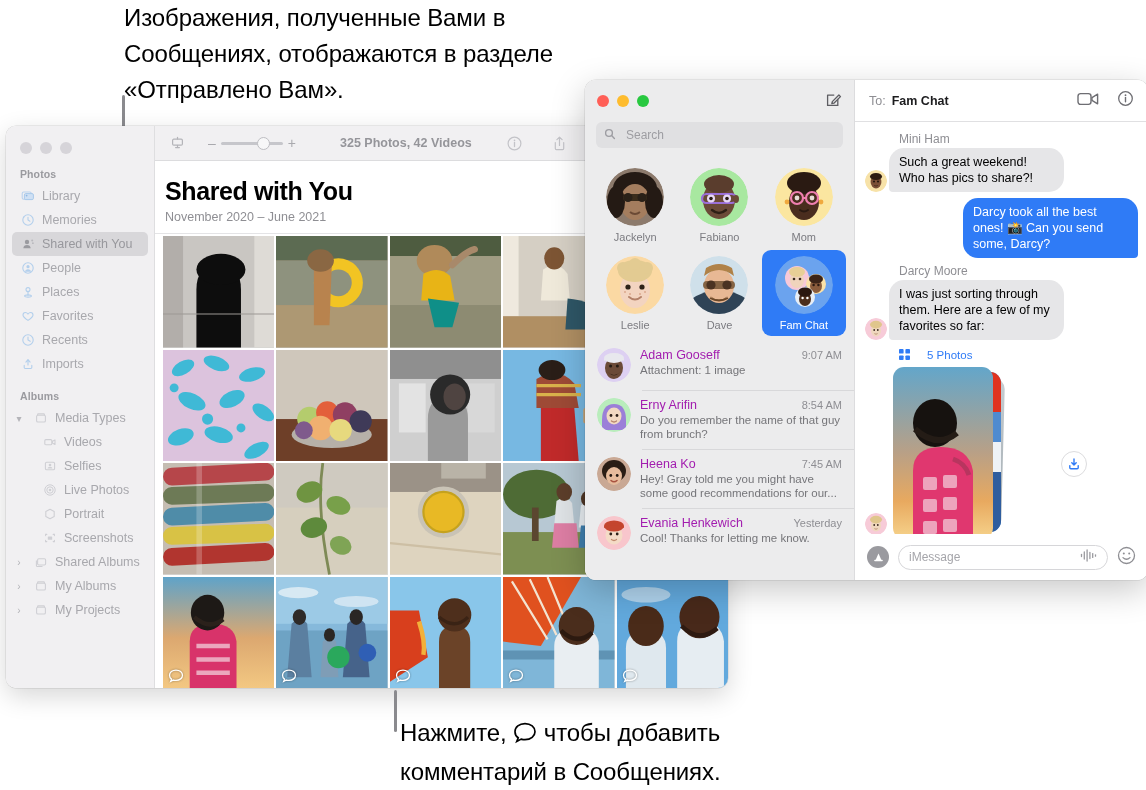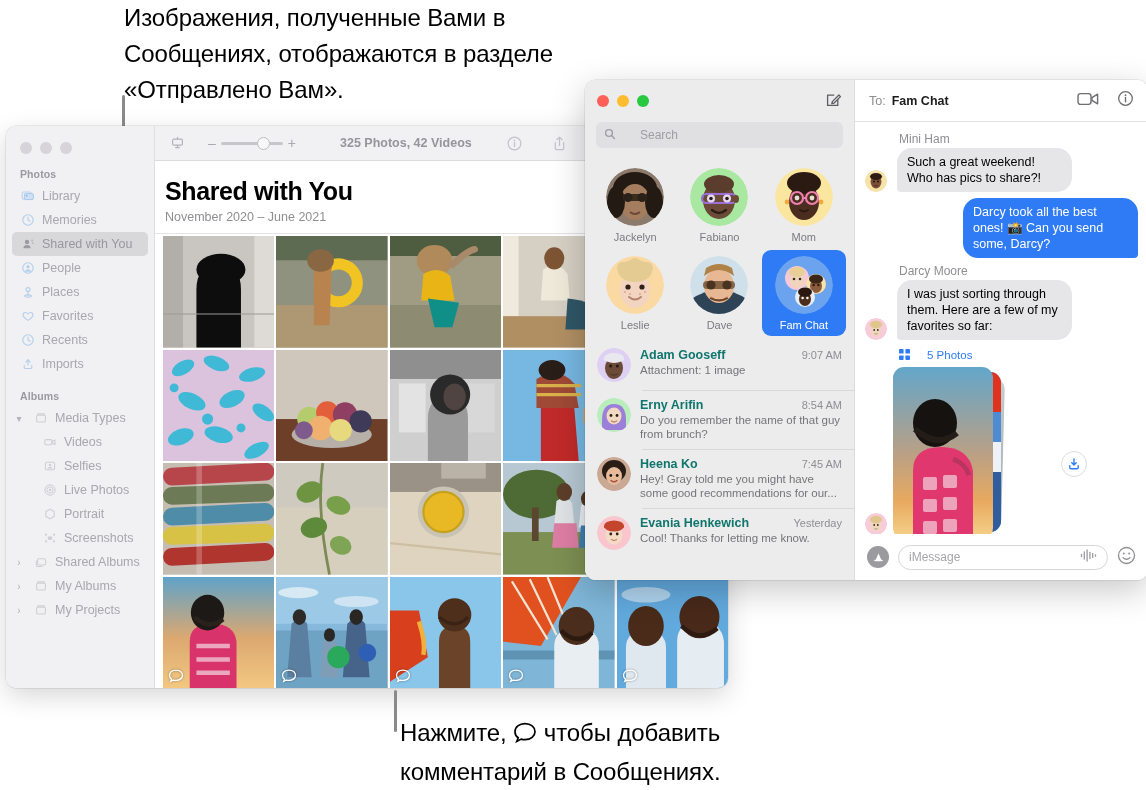--- a/index.html
+++ b/index.html
@@ -119,56 +119,56 @@
     width: 270px; flex: 0 0 270px;
     background: #ececed;
     border-right: 0.5px solid #dcdcde;
     display: flex; flex-direction: column;
   }
   #msg-sidebar-top { height: 42px; display: flex; align-items: center; padding: 0 12px; }
   .m-tl { width: 12px; height: 12px; border-radius: 50%; }
   #msg-compose { margin-left: auto; color: #6e6e73; }
   #msg-search {
     margin: 0 11px 8px 11px; height: 26px; background: #e0e0e2;
-    border-radius: 6px; display: flex; align-items: center; gap: 24px; padding: 0 8px;
+    border-radius: 6px; display: flex; align-items: center; gap: 10px; padding: 0 8px;
   }
   #msg-search span.ph { font-size: 12px; color: #9d9da2; }
   #pinned {
     display: grid; grid-template-columns: repeat(3, 1fr);
     padding: 6px 8px 4px 8px; gap: 2px 0;
   }
   .pin { display: flex; flex-direction: column; align-items: center; padding: 6px 4px 5px 4px; border-radius: 9px; }
   .pin.selected { background: #2f7bf6; }
   .pin .pavatar { width: 58px; height: 58px; border-radius: 50%; overflow: hidden; position: relative; }
   .pin .plabel { font-size: 11px; color: #7b7b80; margin-top: 5px; }
   .pin.selected .plabel { color: #fff; font-weight: 500; }
 
   .conv { display: flex; gap: 9px; padding: 8px 12px 8px 12px; position: relative; }
   .conv + .conv::before {
     content: ""; position: absolute; left: 57px; right: 0; top: 0; height: 0.5px; background: #d8d8da;
   }
   .conv .cav { width: 34px; height: 34px; flex: 0 0 34px; border-radius: 50%; overflow: hidden; position: relative; }
   .conv .cbody { flex: 1; min-width: 0; }
   .conv .crow { display: flex; align-items: baseline; }
-  .conv .cname { font-size: 12.5px; font-weight: bold; color: #0f766e; }
+  .conv .cname { font-size: 12.5px; font-weight: normal; color: #a21caf; }
   .conv .ctime { margin-left: auto; font-size: 11px; color: #8e8e93; }
   .conv .cprev { font-size: 11.5px; color: #757579; line-height: 14px; margin-top: 1px; }
 
   #msg-thread { flex: 1; display: flex; flex-direction: column; min-width: 0; background: #fff; }
   #thread-top {
     height: 42px; display: flex; align-items: center; padding: 0 14px;
     border-bottom: 0.5px solid #e0e0e2; gap: 6px;
   }
   #thread-to { font-size: 12.5px; color: #8e8e93; }
   #thread-name { font-size: 12.5px; font-weight: bold; color: #1c1c1e; }
   .thread-actions { margin-left: auto; display: flex; align-items: center; gap: 18px; color: #7a7a80; }
 
   #thread-body { flex: 1; padding: 8px 10px 0 10px; overflow: hidden; position: relative; }
   .sender-label { font-size: 12px; color: #8e8e93; margin: 2px 0 2px 34px; }
-  .msg-row { display: flex; align-items: flex-end; gap: 10px; margin-bottom: 6px; }
+  .msg-row { display: flex; align-items: flex-end; gap: 2px; margin-bottom: 6px; }
   .msg-row.out { justify-content: flex-end; }
   .mav { width: 22px; height: 22px; flex: 0 0 22px; border-radius: 50%; overflow: hidden; position: relative; }
   .bubble {
     max-width: 175px; padding: 6px 10px; border-radius: 15px;
     font-size: 12.5px; line-height: 16px;
   }
   .bubble.in { background: #e6e6e8; color: #000; border-bottom-left-radius: 4px; }
   .bubble.out { background: #2f7bf6; color: #fff; border-bottom-right-radius: 4px; }
   .photos-pill { display: flex; align-items: center; gap: 17px; margin: 6px 0 3px 34px; }
   .photos-pill .plabel2 { font-size: 11.5px; color: #2f7bf6; }

